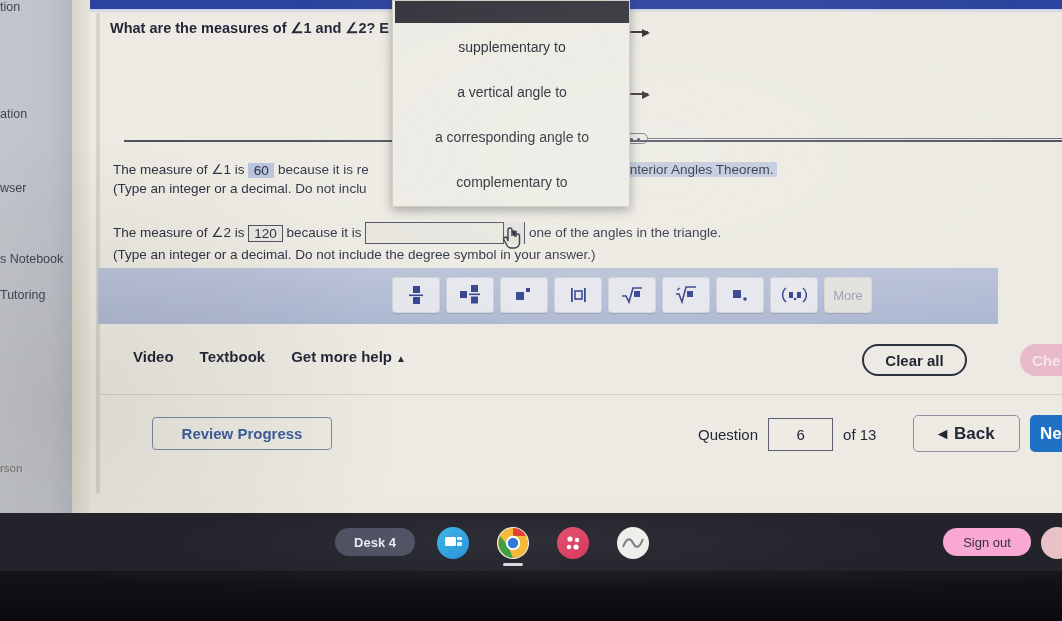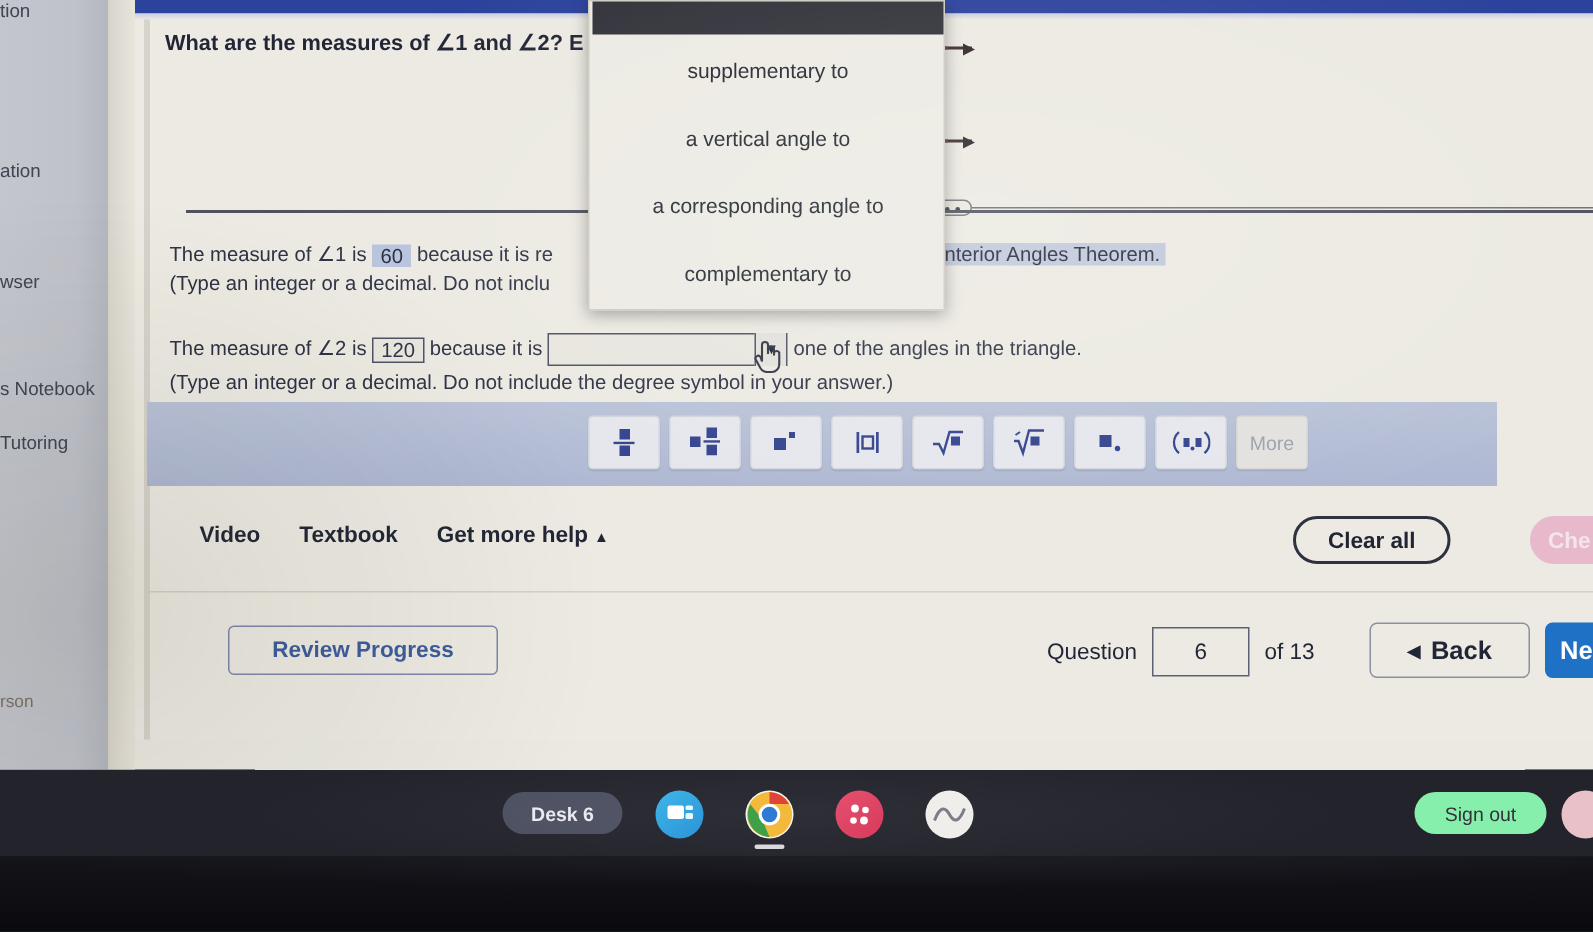--- a/index.html
+++ b/index.html
@@ -308,21 +308,21 @@
   .ic4 { left: 617px; background: #f0eeea; }
 
   .ic-active-dot {
     position:absolute; left: 503px; top: 563px; width: 20px; height:3px;
     background:#d8d8de; border-radius:2px;
   }
 
   .btn-signout {
     position: absolute; left: 943px; top: 528px;
     width: 88px; height: 28px;
-    border-radius: 14px; background: #86efac;
+    border-radius: 14px; background: #f9a8d4;
     display:flex; align-items:center; justify-content:center;
     font-size: 13px; color: #35323a;
   }
   .avatar-a {
     position:absolute; left: 1041px; top: 527px; width:32px; height:32px;
     border-radius:50%; background:#e8c2c8;
   }
 
   
   .bezel {
@@ -495,21 +495,21 @@
       <div class="dd-item dd2">a corresponding angle to</div>
       <div class="dd-item dd3">complementary to</div>
     </div>
 
     <div id="glare"></div>
   </div>
 
   <div class="shelf"></div>
   <div class="shelf-glow"></div>
 
-  <div class="desk-pill">Desk 6</div>
+  <div class="desk-pill">Desk 4</div>
 
   <div class="shelf-icon ic1">
     <svg width="32" height="32" viewBox="0 0 32 32">
       <rect x="8" y="10" width="11" height="9" rx="1.5" fill="#ffffff"></rect>
       <rect x="20" y="10" width="5" height="3" rx="1" fill="#eaf6fd"></rect>
       <rect x="20" y="15" width="5" height="4" rx="1" fill="#eaf6fd"></rect>
     </svg>
   </div>
   <div class="shelf-icon ic2">
     <svg width="32" height="32" viewBox="0 0 32 32">

